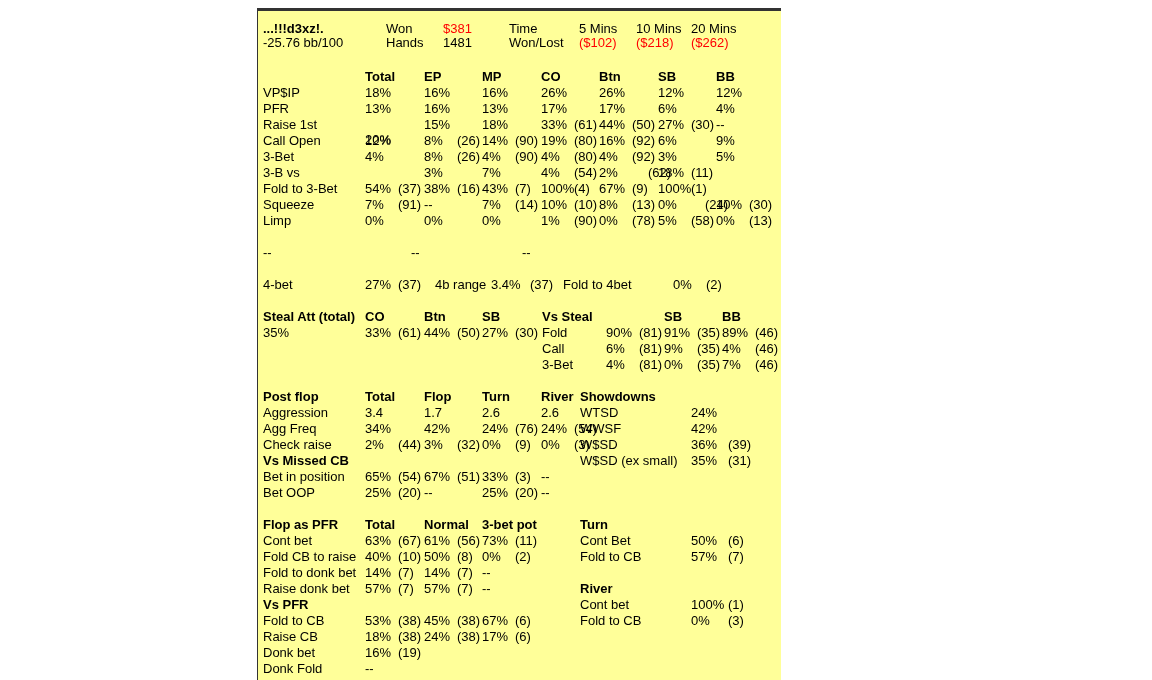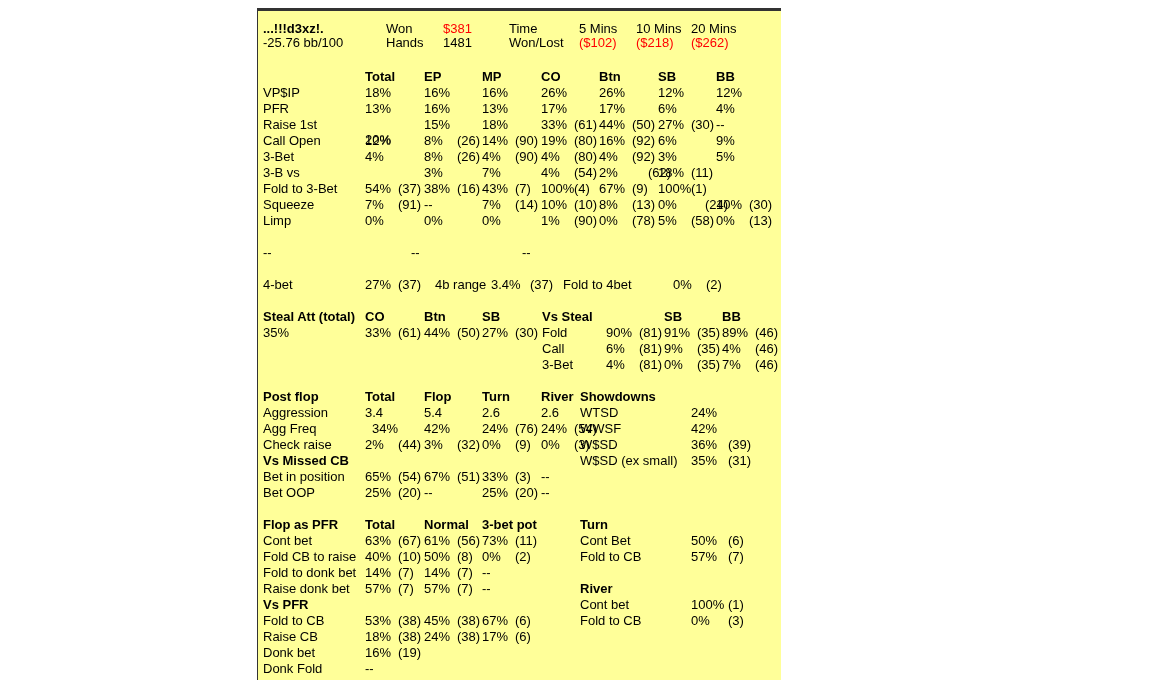--- a/index.html
+++ b/index.html
@@ -231,27 +231,27 @@
       <span class="cell b" style="left: 5px;">Post flop</span>
       <span class="cell b" style="left: 107px;">Total</span>
       <span class="cell b" style="left: 166px;">Flop</span>
       <span class="cell b" style="left: 224px;">Turn</span>
       <span class="cell b" style="left: 283px;">River</span>
       <span class="cell b" style="left: 322px;">Showdowns</span>
     </div>
     <div class="row" style="top: 394px;">
       <span class="cell" style="left: 5px;">Aggression</span>
       <span class="cell" style="left: 107px;">3.4</span>
-      <span class="cell" style="left: 166px;">5.4</span>
+      <span class="cell" style="left: 166px;">1.7</span>
       <span class="cell" style="left: 224px;">2.6</span>
       <span class="cell" style="left: 283px;">2.6</span>
     </div>
     <div class="row" style="top: 410px;">
       <span class="cell" style="left: 5px;">Agg Freq</span>
-      <span class="cell" style="left: 114px;">34%</span>
+      <span class="cell" style="left: 107px;">34%</span>
       <span class="cell" style="left: 166px;">42%</span>
       <span class="cell" style="left: 224px;">24%</span>
       <span class="cell" style="left: 257px;">(76)</span>
       <span class="cell" style="left: 283px;">24%</span>
       <span class="cell" style="left: 316px;">(54)</span>
     </div>
     <div class="row" style="top: 426px;">
       <span class="cell" style="left: 5px;">Check raise</span>
       <span class="cell" style="left: 107px;">2%</span>
       <span class="cell" style="left: 140px;">(44)</span>

